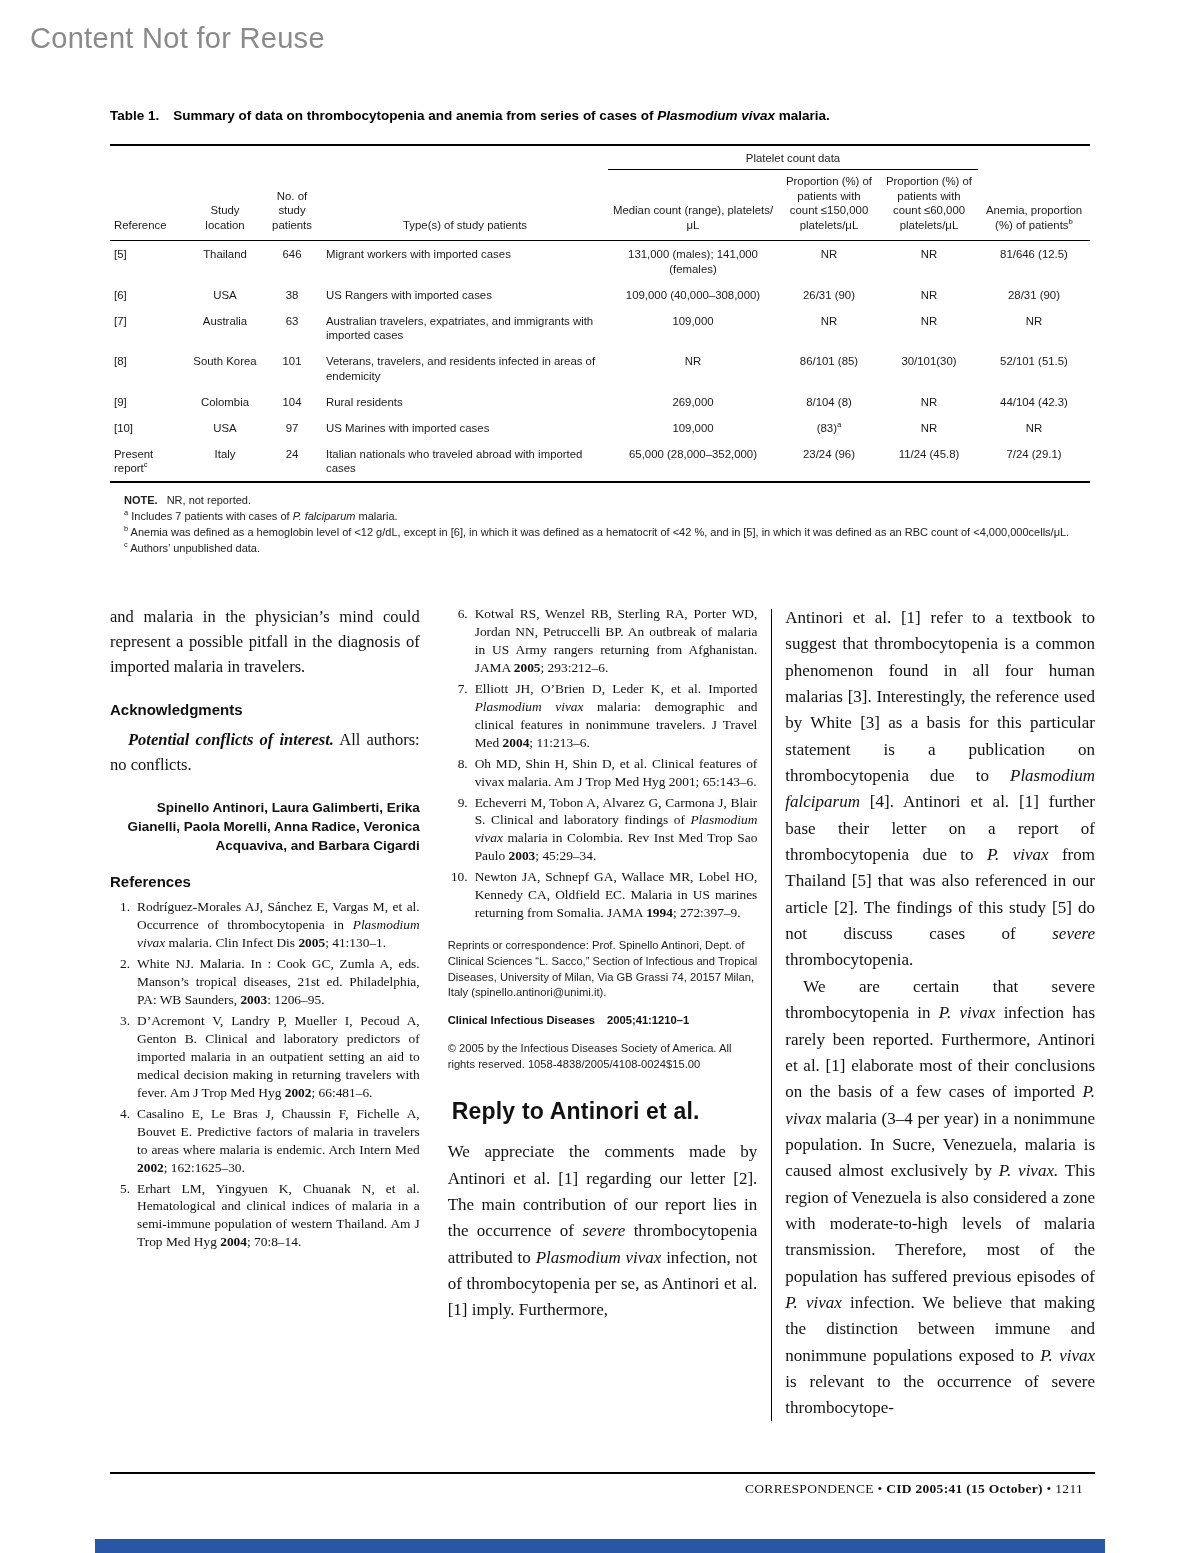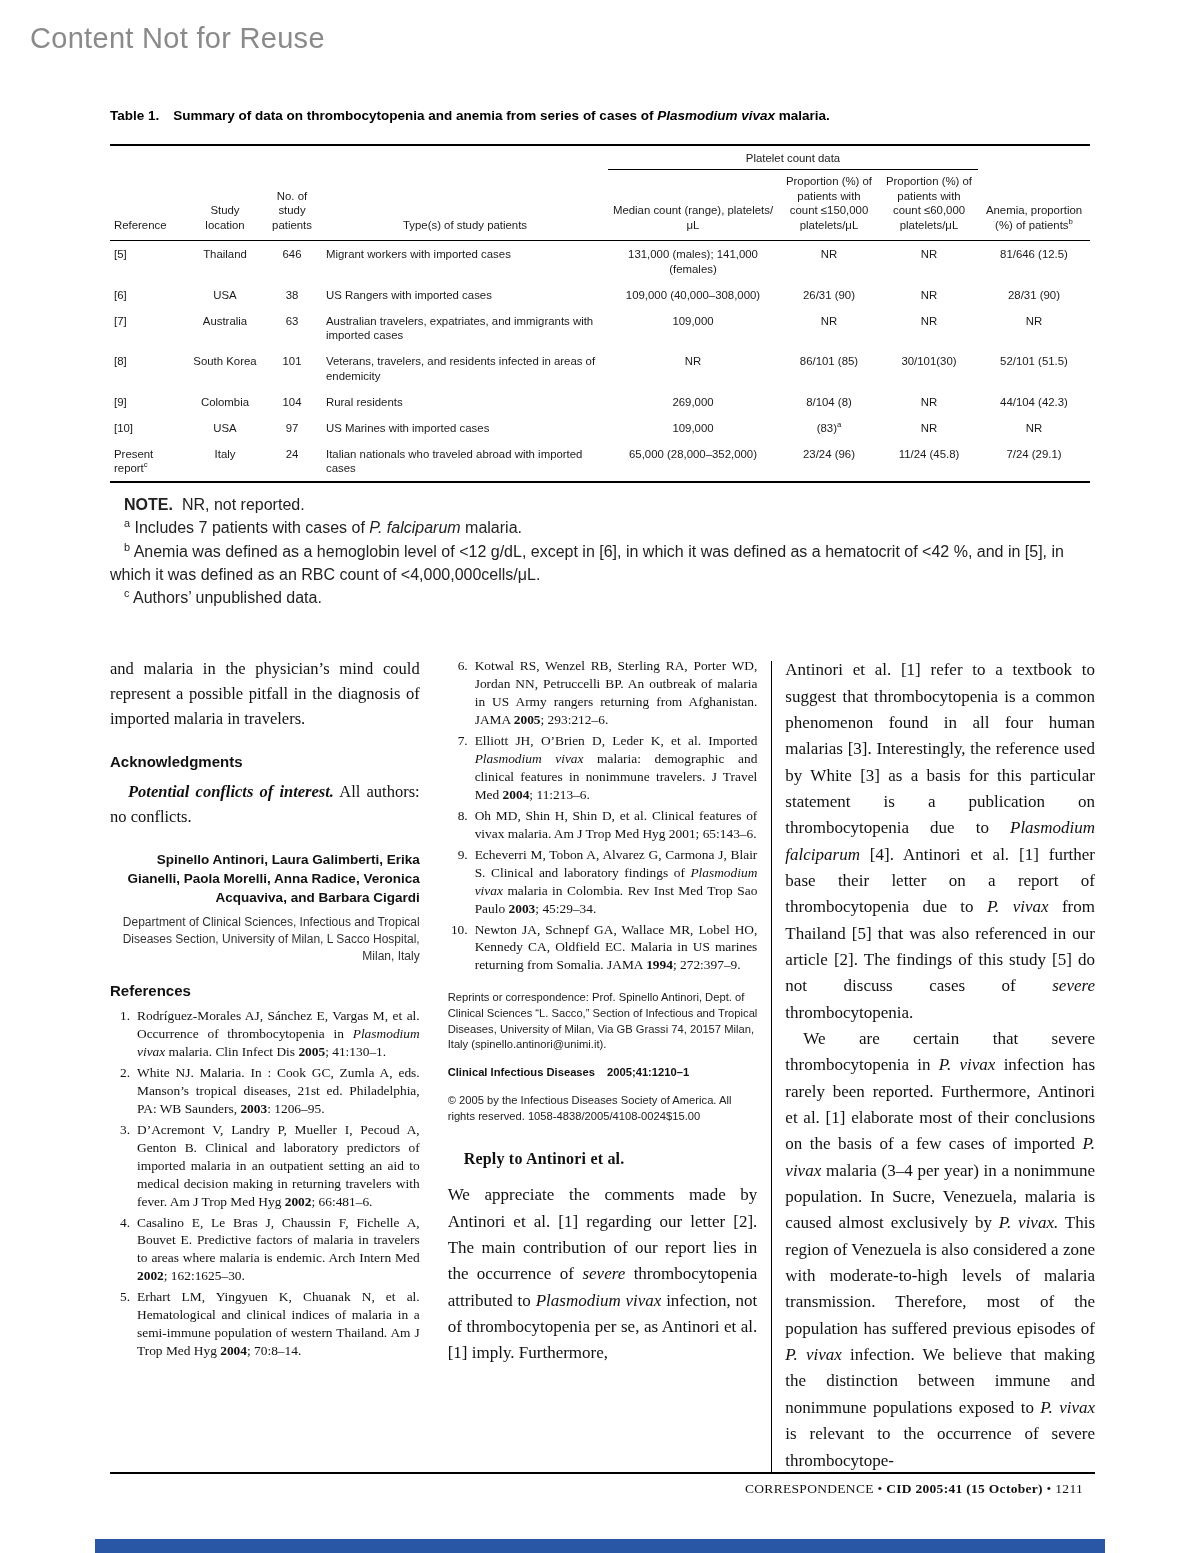--- a/index.html
+++ b/index.html
@@ -35,21 +35,21 @@
   th.spanner { border-bottom:1px solid #000; text-align:center; }
   .hrow th {
     font-weight:normal; vertical-align:bottom; text-align:center;
     border-bottom:1.5px solid #000; padding:4px 4px 7px;
   }
   .hrow th.al { text-align:left; }
   tbody td { padding:6px 4px 5px; vertical-align:top; text-align:center; }
   tbody td.al { text-align:left; }
 
   .note {
-    font-family:"Liberation Sans", sans-serif; font-size:16px;
+    font-family:"Liberation Sans", sans-serif; font-size:11px;
     line-height:1.45; margin-top:10px; color:#222; width:980px;
   }
   .note-line { text-indent:14px; }
   .note-label { font-weight:bold; margin-right:9px; }
   .fn { text-indent:14px; }
 
   
   .columns { display:flex; gap:28px; margin-top:48px; position:relative; width:985px; }
   .col { flex:1; min-width:0; }
   .divider { position:absolute; left:661px; top:4px; height:812px; width:1px; background:#000; }
@@ -57,22 +57,22 @@
   .p  { text-align:justify; font-size:16.5px; line-height:1.5; }
   .p-lg { text-align:justify; font-size:17px; line-height:1.55; }
   .indent { text-indent:18px; }
 
   .h-sans {
     font-family:"Liberation Sans", sans-serif; font-weight:bold;
     font-size:15px; margin:22px 0 10px;
   }
   .h-refs { margin-top:18px; margin-bottom:8px; }
   .h-reply {
-    font-family:Liberation Serif, serif; font-weight:bold;
-    font-size:16px; margin:26px 16px 14px; letter-spacing:0.2px;
+    font-family:Liberation Sans, sans-serif; font-weight:bold;
+    font-size:23px; margin:26px 4px 14px; letter-spacing:0.2px;
   }
 
   .authors {
     font-family:"Liberation Sans", sans-serif; font-weight:bold;
     font-size:13.5px; text-align:right; margin-top:20px; line-height:1.42;
   }
   .affil {
     font-family:"Liberation Sans", sans-serif; font-size:12px;
     text-align:right; margin-top:7px; line-height:1.38; color:#333;
   }
@@ -232,21 +232,20 @@
     </div>
 
     <div class="columns">
       <div class="divider"></div>
 
       <div class="col">
         <p class="p">and malaria in the physician’s mind could represent a possible pitfall in the diagnosis of imported malaria in travelers.</p>
         <div class="h-sans">Acknowledgments</div>
         <p class="p indent"><span style="font-style: italic; font-weight: bold;">Potential conflicts of interest.</span> All authors: no conflicts.</p>
         <div class="authors">Spinello Antinori, Laura Galimberti, Erika Gianelli, Paola Morelli, Anna Radice, Veronica Acquaviva, and Barbara Cigardi</div>
-        <div class="affil">Department of Clinical Sciences, Infectious and Tropical Diseases Section, University of Milan, L Sacco Hospital, Milan, Italy</div>
         <div class="h-sans h-refs">References</div>
         <div class="refs">
           <div class="ref">
             <span class="ref-num">1.</span>
             <span class="ref-text">Rodríguez-Morales AJ, Sánchez E, Vargas M, et al. Occurrence of thrombocytopenia in <span style="font-style: italic;">Plasmodium vivax</span> malaria. Clin Infect Dis <span style="font-weight: bold;">2005</span>; 41:130–1.</span>
           </div>
           <div class="ref">
             <span class="ref-num">2.</span>
             <span class="ref-text">White NJ. Malaria. In : Cook GC, Zumla A, eds. Manson’s tropical diseases, 21st ed. Philadelphia, PA: WB Saunders, <span style="font-weight: bold;">2003</span>: 1206–95.</span>
           </div>

